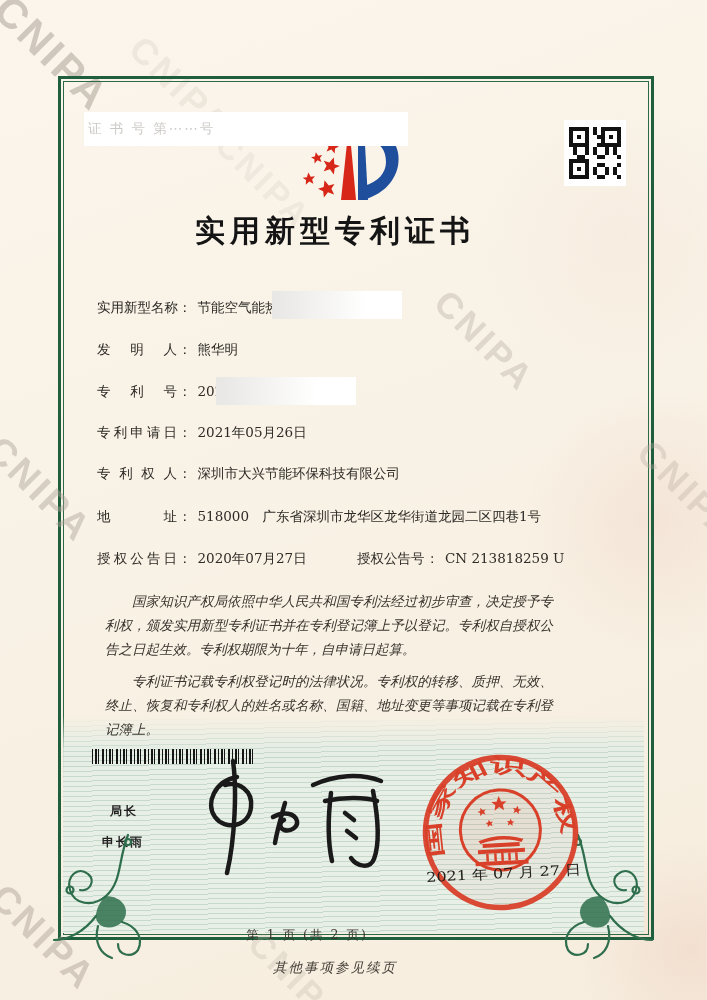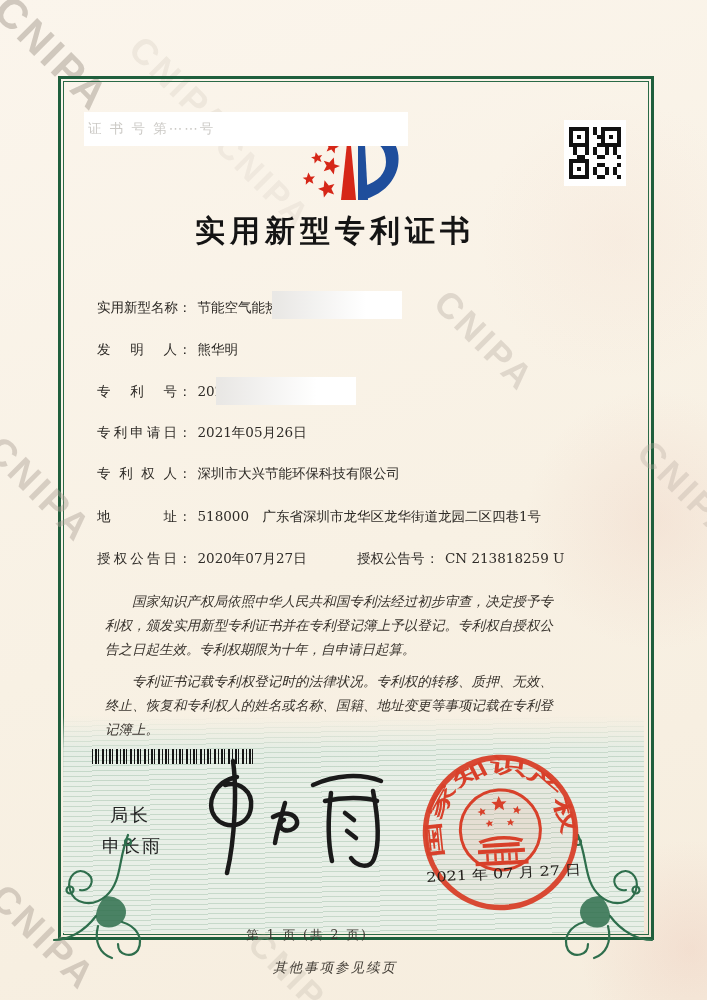--- a/index.html
+++ b/index.html
@@ -28,21 +28,21 @@
   .smudge{background:#fff linear-gradient(90deg, rgba(168,162,152,.25) 4%, rgba(255,255,255,0) 72%);}
   .frow{position:absolute;left:97px;z-index:5;font-size:13.5px;color:#2e2b27;white-space:nowrap;}
   .flabel{display:inline-block;width:80px;text-align:justify;text-align-last:justify;vertical-align:bottom;}
   .fcolon{margin:0 6px 0 1px;}
   .fpair2{position:absolute;left:260px;top:0;white-space:nowrap;}
   .bodytext{position:absolute;left:97px;top:581px;width:464px;z-index:5;
       font-size:13.5px;font-style:italic;line-height:1.78;color:#37322c;text-align:justify;}
   .bodytext p{margin:8px;text-indent:2em;}
   .barcode{position:absolute;left:92px;top:749px;width:161px;height:15px;z-index:5;
       background:repeating-linear-gradient(90deg,#151515 0 1.5px,transparent 1.5px 3px,#151515 3px 5.5px,transparent 5.5px 6.5px,#151515 6.5px 7.5px,transparent 7.5px 10.5px,#151515 10.5px 12px,transparent 12px 14px);}
-  .signlabel{position:absolute;z-index:5;font-family:"Liberation Sans",sans-serif;font-size:18px;font-weight:400;color:#222;letter-spacing:2px;}
+  .signlabel{position:absolute;z-index:5;font-family:"Liberation Sans",sans-serif;font-size:12px;font-weight:700;color:#222;letter-spacing:2px;}
   .pageinfo{position:absolute;left:227px;top:927px;width:160px;text-align:center;z-index:5;font-size:12.5px;color:#3a362f;letter-spacing:2px;}
   .contnote{position:absolute;left:235px;top:953px;width:200px;text-align:center;z-index:5;font-size:13.5px;font-style:italic;color:#454039;letter-spacing:2px;margin-top:6px;}
   svg{display:block;}
   .abs{position:absolute;}
 </style>
 </head>
 <body>
 
 <div id="page">
 

